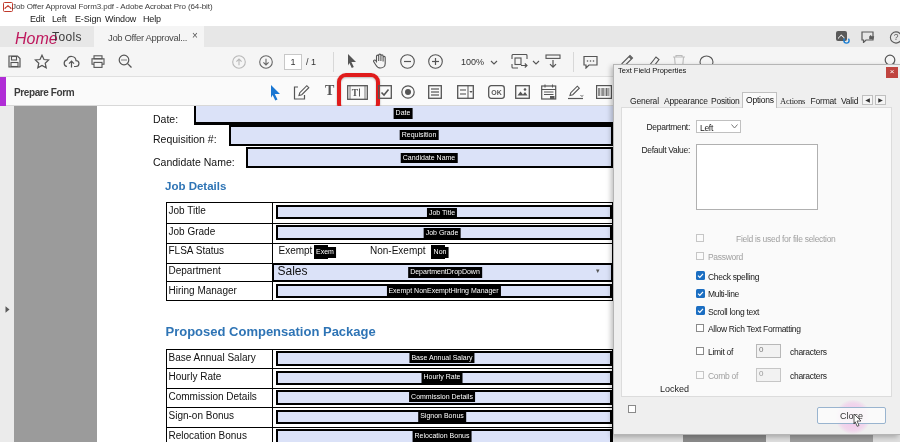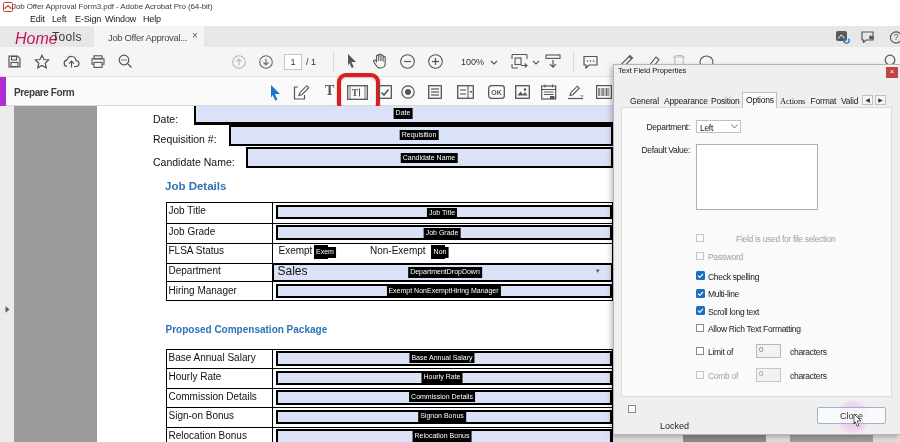--- a/index.html
+++ b/index.html
@@ -290,21 +290,21 @@
   <div class="tip" style="left:343px;top:141px;">Non</div>
 
   <div class="abs" style="left:175.5px;top:157.5px;width:339px;height:17px;background:#dbe2f8;border:1.5px solid #000;"></div>
   <div class="abs" style="left:180.5px;top:158px;font-size:12px;color:#111;">Sales</div>
   <div class="tip" style="left:348px;top:161px;">DepartmentDropDown</div>
   <div class="abs" style="left:499px;top:161px;font-size:7px;color:#555;">▾</div>
 
   <div class="abs" style="left:179px;top:177.5px;width:335.5px;height:14.5px;background:#dbe2f8;border:2px solid #000;"></div>
   <div class="tip" style="left:346.5px;top:180px;">Exempt NonExemptHiring Manager</div>
 
-  <div class="abs" style="left:68.5px;top:218px;font-size:10px;font-weight:bold;color:#2e74b5;">Proposed Compensation Package</div>
+  <div class="abs" style="left:68.5px;top:218px;font-size:13px;font-weight:bold;color:#2e74b5;">Proposed Compensation Package</div>
 
   <div class="abs" style="left:68.5px;top:242.5px;width:447px;height:200px;border:1.2px solid #000;border-bottom:none;"></div>
   <div class="abs" style="left:174.5px;top:242.5px;width:1.5px;height:200px;background:#000;"></div>
   <div class="abs" style="left:68.5px;top:262px;width:447px;height:1.2px;background:#000;"></div>
   <div class="abs" style="left:68.5px;top:281.5px;width:447px;height:1.2px;background:#000;"></div>
   <div class="abs" style="left:68.5px;top:301px;width:447px;height:1.2px;background:#000;"></div>
   <div class="abs" style="left:68.5px;top:320.5px;width:447px;height:1.2px;background:#000;"></div>
   <div class="lbl" style="left:71.5px;top:245.5px;">Base Annual Salary</div>
   <div class="lbl" style="left:71.5px;top:265px;">Hourly Rate</div>
   <div class="lbl" style="left:71.5px;top:284.5px;">Commission Details</div>
@@ -378,18 +378,18 @@
 <div class="abs" style="left:696px;top:347px;width:8px;height:8px;background:#fff;border:1px solid #8a8a8a;"></div>
 <div class="dlbl" style="left:708px;top:347px;">Limit of</div>
 <div class="abs" style="left:756px;top:343.5px;width:25px;height:14px;background:#f2f2f2;border:1px solid #b8b8b8;font-size:8px;color:#777;padding-left:2px;">0</div>
 <div class="dlbl" style="left:790px;top:347px;">characters</div>
 <div class="abs" style="left:696px;top:371px;width:8px;height:8px;background:#fbfbfb;border:1px solid #c6c6c6;"></div>
 <div class="dlbl" style="left:708px;top:371px;color:#a0a0a0;">Comb of</div>
 <div class="abs" style="left:756px;top:367.5px;width:25px;height:14px;background:#f2f2f2;border:1px solid #c6c6c6;font-size:8px;color:#999;padding-left:2px;">0</div>
 <div class="dlbl" style="left:790px;top:371px;">characters</div>
 
 <div class="abs" style="left:628px;top:405px;width:8px;height:8px;background:#fff;border:1px solid #8a8a8a;"></div>
-<div class="abs" style="left:640px;top:421px;font-size:9px;color:#222;padding-left:20px;">Locked</div>
+<div class="abs" style="left:640px;top:384px;font-size:9px;color:#222;padding-left:20px;">Locked</div>
 <div class="abs" style="left:835px;top:400px;width:36px;height:34px;border-radius:50%;background:radial-gradient(circle, rgba(242,178,232,0.8) 0%, rgba(242,178,232,0.4) 55%, rgba(242,178,232,0) 72%);"></div>
 <div class="abs" style="left:817px;top:407px;width:69px;height:17px;background:rgba(252,252,252,0.85);border:1px solid #99b4cf;border-radius:2px;font-size:9px;color:#333;text-align:center;line-height:16px;">Close</div>
 <svg class="abs" style="left:853px;top:413px;" width="10" height="14" viewBox="0 0 10 14">
   <path d="M1 1 l7 7 h-4 l2 4.5 -1.8.8 -2-4.5 L1 11 z" fill="#fff" stroke="#333" stroke-width="0.8"></path>
 </svg>
 
 </body></html>

